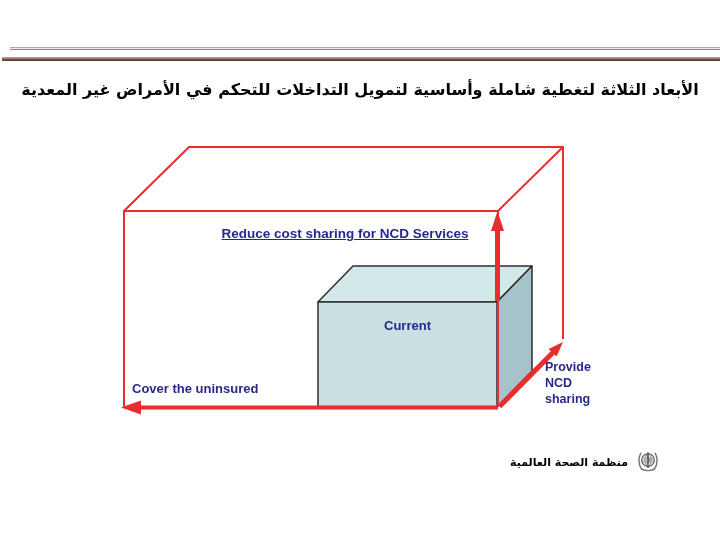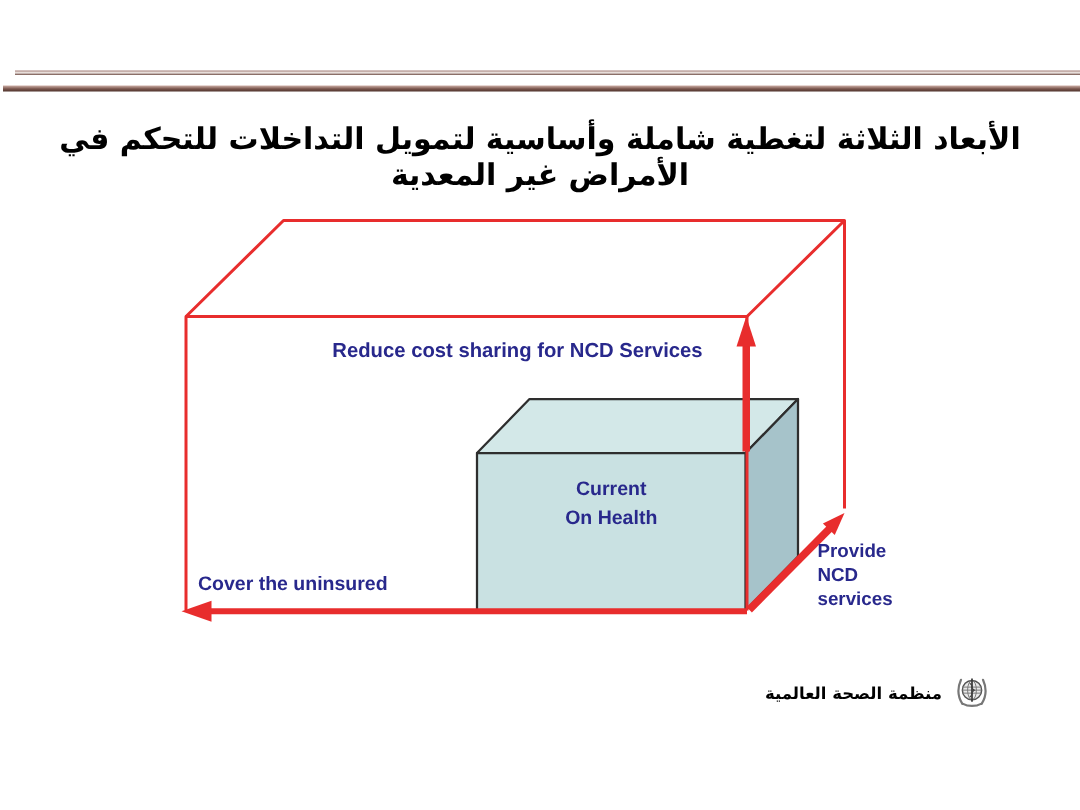--- a/index.html
+++ b/index.html
@@ -9,30 +9,30 @@
   }
   
   .rule1{position:absolute;left:10px;top:47px;width:710px;height:3px;
     background:linear-gradient(to bottom,#a5807a 0%,#f0e9e6 50%,#6f4c44 100%);}
   .rule2{position:absolute;left:2px;top:57px;width:718px;height:4px;
     background:linear-gradient(to bottom,#cfb0a8 0%,#7c584f 55%,#4e322b 100%);}
   
   .title{
     position:absolute;left:0;top:80px;width:720px;text-align:center;
     direction:rtl;font-family:"DejaVu Sans",sans-serif;font-weight:bold;
-    font-size:20px;color:#000000;letter-spacing:0;
+    font-size:16px;color:#000000;letter-spacing:0;
   }
   
   #cube-svg{position:absolute;left:0;top:0;width:720px;height:540px;}
   
   .dlabel{
     position:absolute;color:#28288c;font-weight:bold;
     font-family:"Liberation Sans",sans-serif;white-space:nowrap;
   }
-  .lbl-top{left:175px;top:226px;width:340px;text-align:center;font-size:13.5px;}
+  .lbl-top{left:175px;top:226px;width:340px;text-align:center;font-size:13.5px;text-decoration:underline;}
   .lbl-left{left:132px;top:381px;font-size:13px;}
   .lbl-right{left:545px;top:359px;font-size:12.5px;line-height:16px;}
   .lbl-right div{white-space:nowrap;}
   .lbl-box{left:318px;top:316px;width:179px;text-align:center;
     font-size:13px;line-height:19px;}
   
   .footer{
     position:absolute;top:450px;right:61px;display:flex;align-items:center;gap:9px;
   }
   .footer-text{
@@ -80,26 +80,25 @@
     </g>
   </svg>
 
   <div class="dlabel lbl-top">Reduce cost sharing for NCD Services</div>
 
   <div class="dlabel lbl-left">Cover the uninsured</div>
 
   <div class="dlabel lbl-right">
     <div>Provide</div>
     <div>NCD</div>
-    <div>services</div>
+    <div>sharing</div>
   </div>
 
   <div class="dlabel lbl-box">
     <div>Current</div>
-    <div>On Health</div>
   </div>
 
   <div class="footer">
     <span class="footer-text">منظمة الصحة العالمية</span>
     <svg class="who-logo" viewBox="0 0 24 24" xmlns="http://www.w3.org/2000/svg">
 
       <path d="M4,3.5 C1.5,9 1.5,15.5 5,21 M20,3.5 C22.5,9 22.5,15.5 19,21" fill="none" stroke="#777" stroke-width="1.6" stroke-linecap="round"></path>
       <path d="M5.5,21 C9,23 15,23 18.5,21" fill="none" stroke="#777" stroke-width="1.6" stroke-linecap="round"></path>
 
       <circle cx="12" cy="11" r="7" fill="#e9e9e9" stroke="#555" stroke-width="1.1"></circle>

